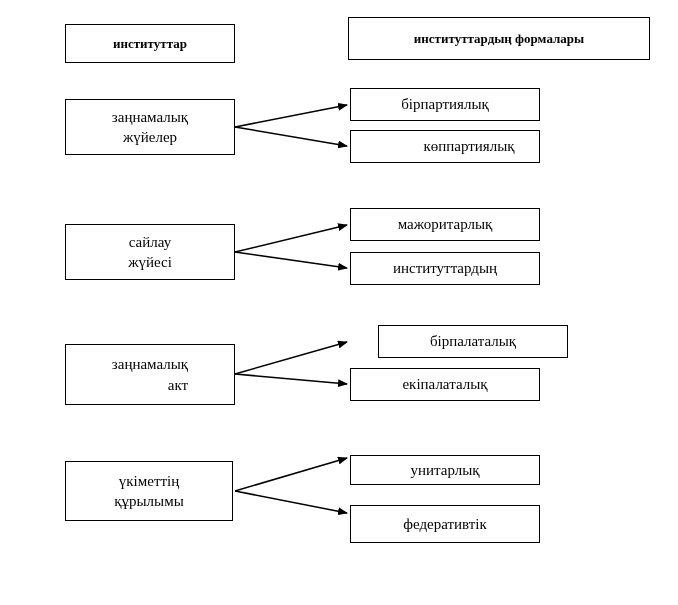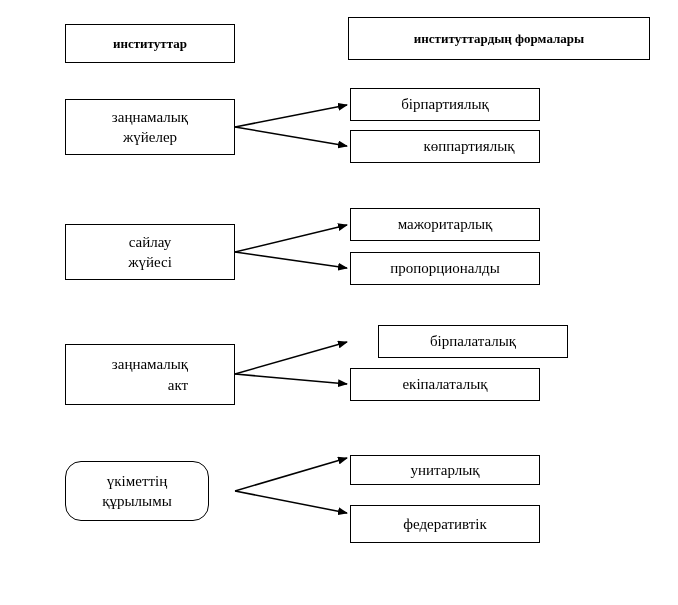--- a/index.html
+++ b/index.html
@@ -57,32 +57,32 @@
 <div class="box" style="left:350px; top:88px; width:190px; height:33px;text-align:center;">бірпартиялық</div>
 <div class="box" style="left:350px; top:130px; width:190px; height:33px;padding-left:48px;">көппартиялық</div>
 
 <div class="box" style="left:65px; top:224px; width:170px; height:56px;">
   <div>
     <span class="ln">сайлау</span>
     <span class="ln">жүйесі</span>
   </div>
 </div>
 <div class="box" style="left:350px; top:208px; width:190px; height:33px;">мажоритарлық</div>
-<div class="box" style="left:350px; top:252px; width:190px; height:33px;">пропорционалды</div>
+<div class="box" style="left:350px; top:252px; width:190px; height:33px;">институттардың</div>
 
 <div class="box" style="left:65px; top:344px; width:170px; height:61px;text-align:right;">
   <div>
     <span class="ln">заңнамалық</span>
     <span class="ln">акт</span>
   </div>
 </div>
 <div class="box" style="left:350px; top:325px; width:190px; height:33px;margin-left:28px;">бірпалаталық</div>
 <div class="box" style="left:350px; top:368px; width:190px; height:33px;">екіпалаталық</div>
 
-<div class="box" style="left:65px; top:461px; width:144px; height:60px;border-radius:16px;">
+<div class="box" style="left:65px; top:461px; width:168px; height:60px;">
   <div>
     <span class="ln">үкіметтің</span>
     <span class="ln">құрылымы</span>
   </div>
 </div>
 <div class="box" style="left:350px; top:439px; width:190px; height:30px;margin-top:16px;">унитарлық</div>
 <div class="box" style="left:350px; top:494px; width:190px; height:38px;margin-top:11px;">федеративтік</div>
 
 <svg id="arrows" width="678" height="605" aria-hidden="true">
   <defs>

